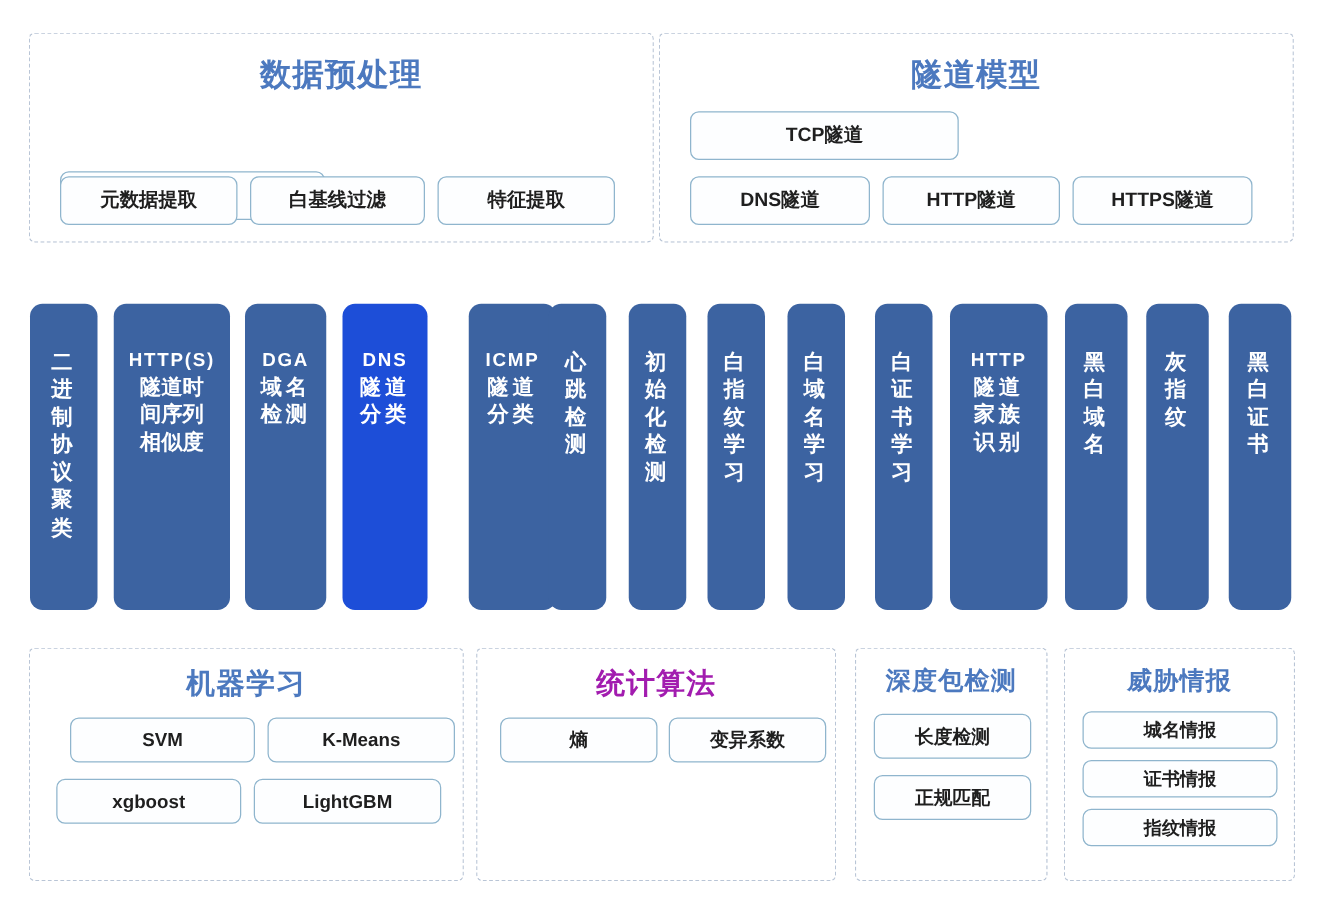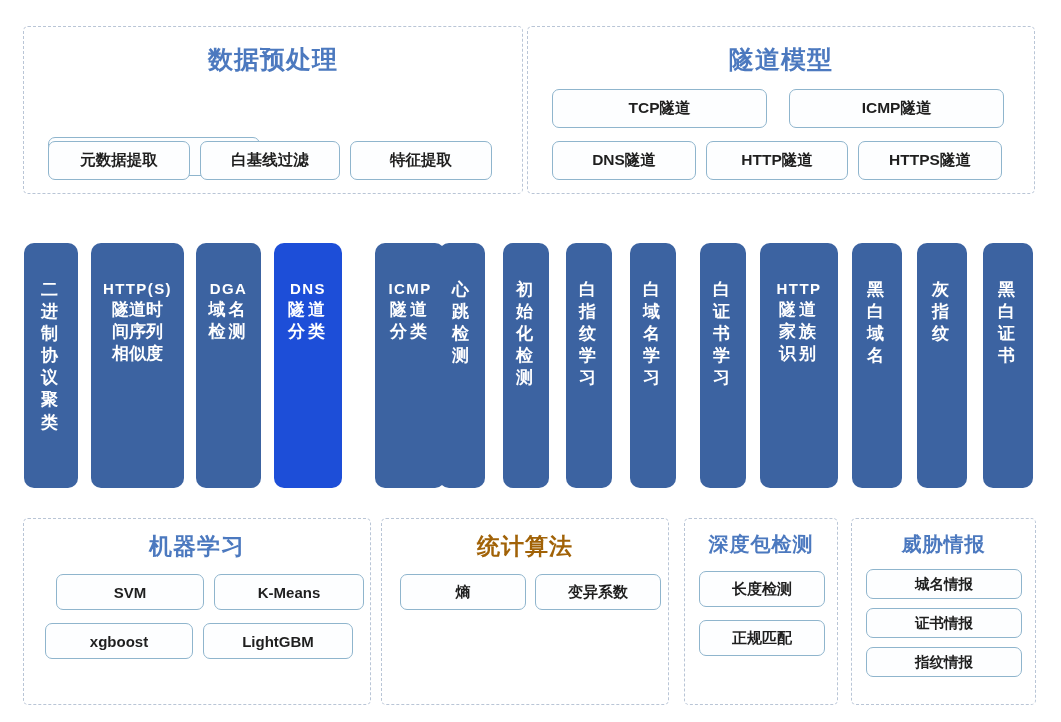--- a/index.html
+++ b/index.html
@@ -98,21 +98,20 @@
       <div class="chip top-chip" style="width: 142px; border-color: rgb(143, 181, 205);">元数据提取</div>
       <div class="chip top-chip" style="width: 140px; border-color: rgb(143, 181, 205);">白基线过滤</div>
       <div class="chip top-chip" style="width: 142px; border-color: rgb(143, 181, 205);">特征提取</div>
     </div>
   </div>
 
   <div class="panel" id="panel-tunnel" style="border-color: rgb(185, 197, 214);">
     <div class="panel-title top-title" style="color: rgb(76, 121, 191);">隧道模型</div>
     <div class="chip-row" style="left:24px; top:62px; gap:22px;">
       <div class="chip top-chip" style="width: 215px; border-color: rgb(143, 181, 205);">TCP隧道</div>
-      <div class="chip top-chip" style="width: 215px; border-color: rgb(143, 181, 205);">ICMP隧道</div>
     </div>
     <div class="chip-row" style="left:24px; top:114px; gap:10px;">
       <div class="chip top-chip" style="width: 144px; border-color: rgb(143, 181, 205);">DNS隧道</div>
       <div class="chip top-chip" style="width: 142px; border-color: rgb(143, 181, 205);">HTTP隧道</div>
       <div class="chip top-chip" style="width: 144px; border-color: rgb(143, 181, 205);">HTTPS隧道</div>
     </div>
   </div>
 
   <div class="col-track" id="col-track">
       <div class="col" style="left: 24px; width: 54px; background: rgb(60, 99, 161);">
@@ -238,21 +237,21 @@
       <div class="chip bot-chip" style="width: 148px; border-color: rgb(143, 181, 205);">SVM</div>
       <div class="chip bot-chip" style="width: 150px; border-color: rgb(143, 181, 205);">K-Means</div>
     </div>
     <div class="chip-row" style="left:21px; top:104px; gap:10px;">
       <div class="chip bot-chip" style="width: 148px; border-color: rgb(143, 181, 205);">xgboost</div>
       <div class="chip bot-chip" style="width: 150px; border-color: rgb(143, 181, 205);">LightGBM</div>
     </div>
   </div>
 
   <div class="panel" id="panel-stat" style="border-color: rgb(185, 197, 214);">
-    <div class="panel-title bot-title" style="color: #a16207;">统计算法</div>
+    <div class="panel-title bot-title" style="color: #a21caf;">统计算法</div>
     <div class="chip-row" style="left:18px; top:55px; gap:9px;">
       <div class="chip bot-chip" style="width: 126px; border-color: rgb(143, 181, 205);">熵</div>
       <div class="chip bot-chip" style="width: 126px; border-color: rgb(143, 181, 205);">变异系数</div>
     </div>
   </div>
 
   <div class="panel" id="panel-ti" style="border-color: rgb(185, 197, 214);">
     <div class="panel-title bot-title-sm" style="color: rgb(76, 121, 191);">威胁情报</div>
     <div class="chip-row" style="left:14px; top:50px;">
       <div class="chip bot-chip-sm" style="width: 156px; border-color: rgb(143, 181, 205);">城名情报</div>

